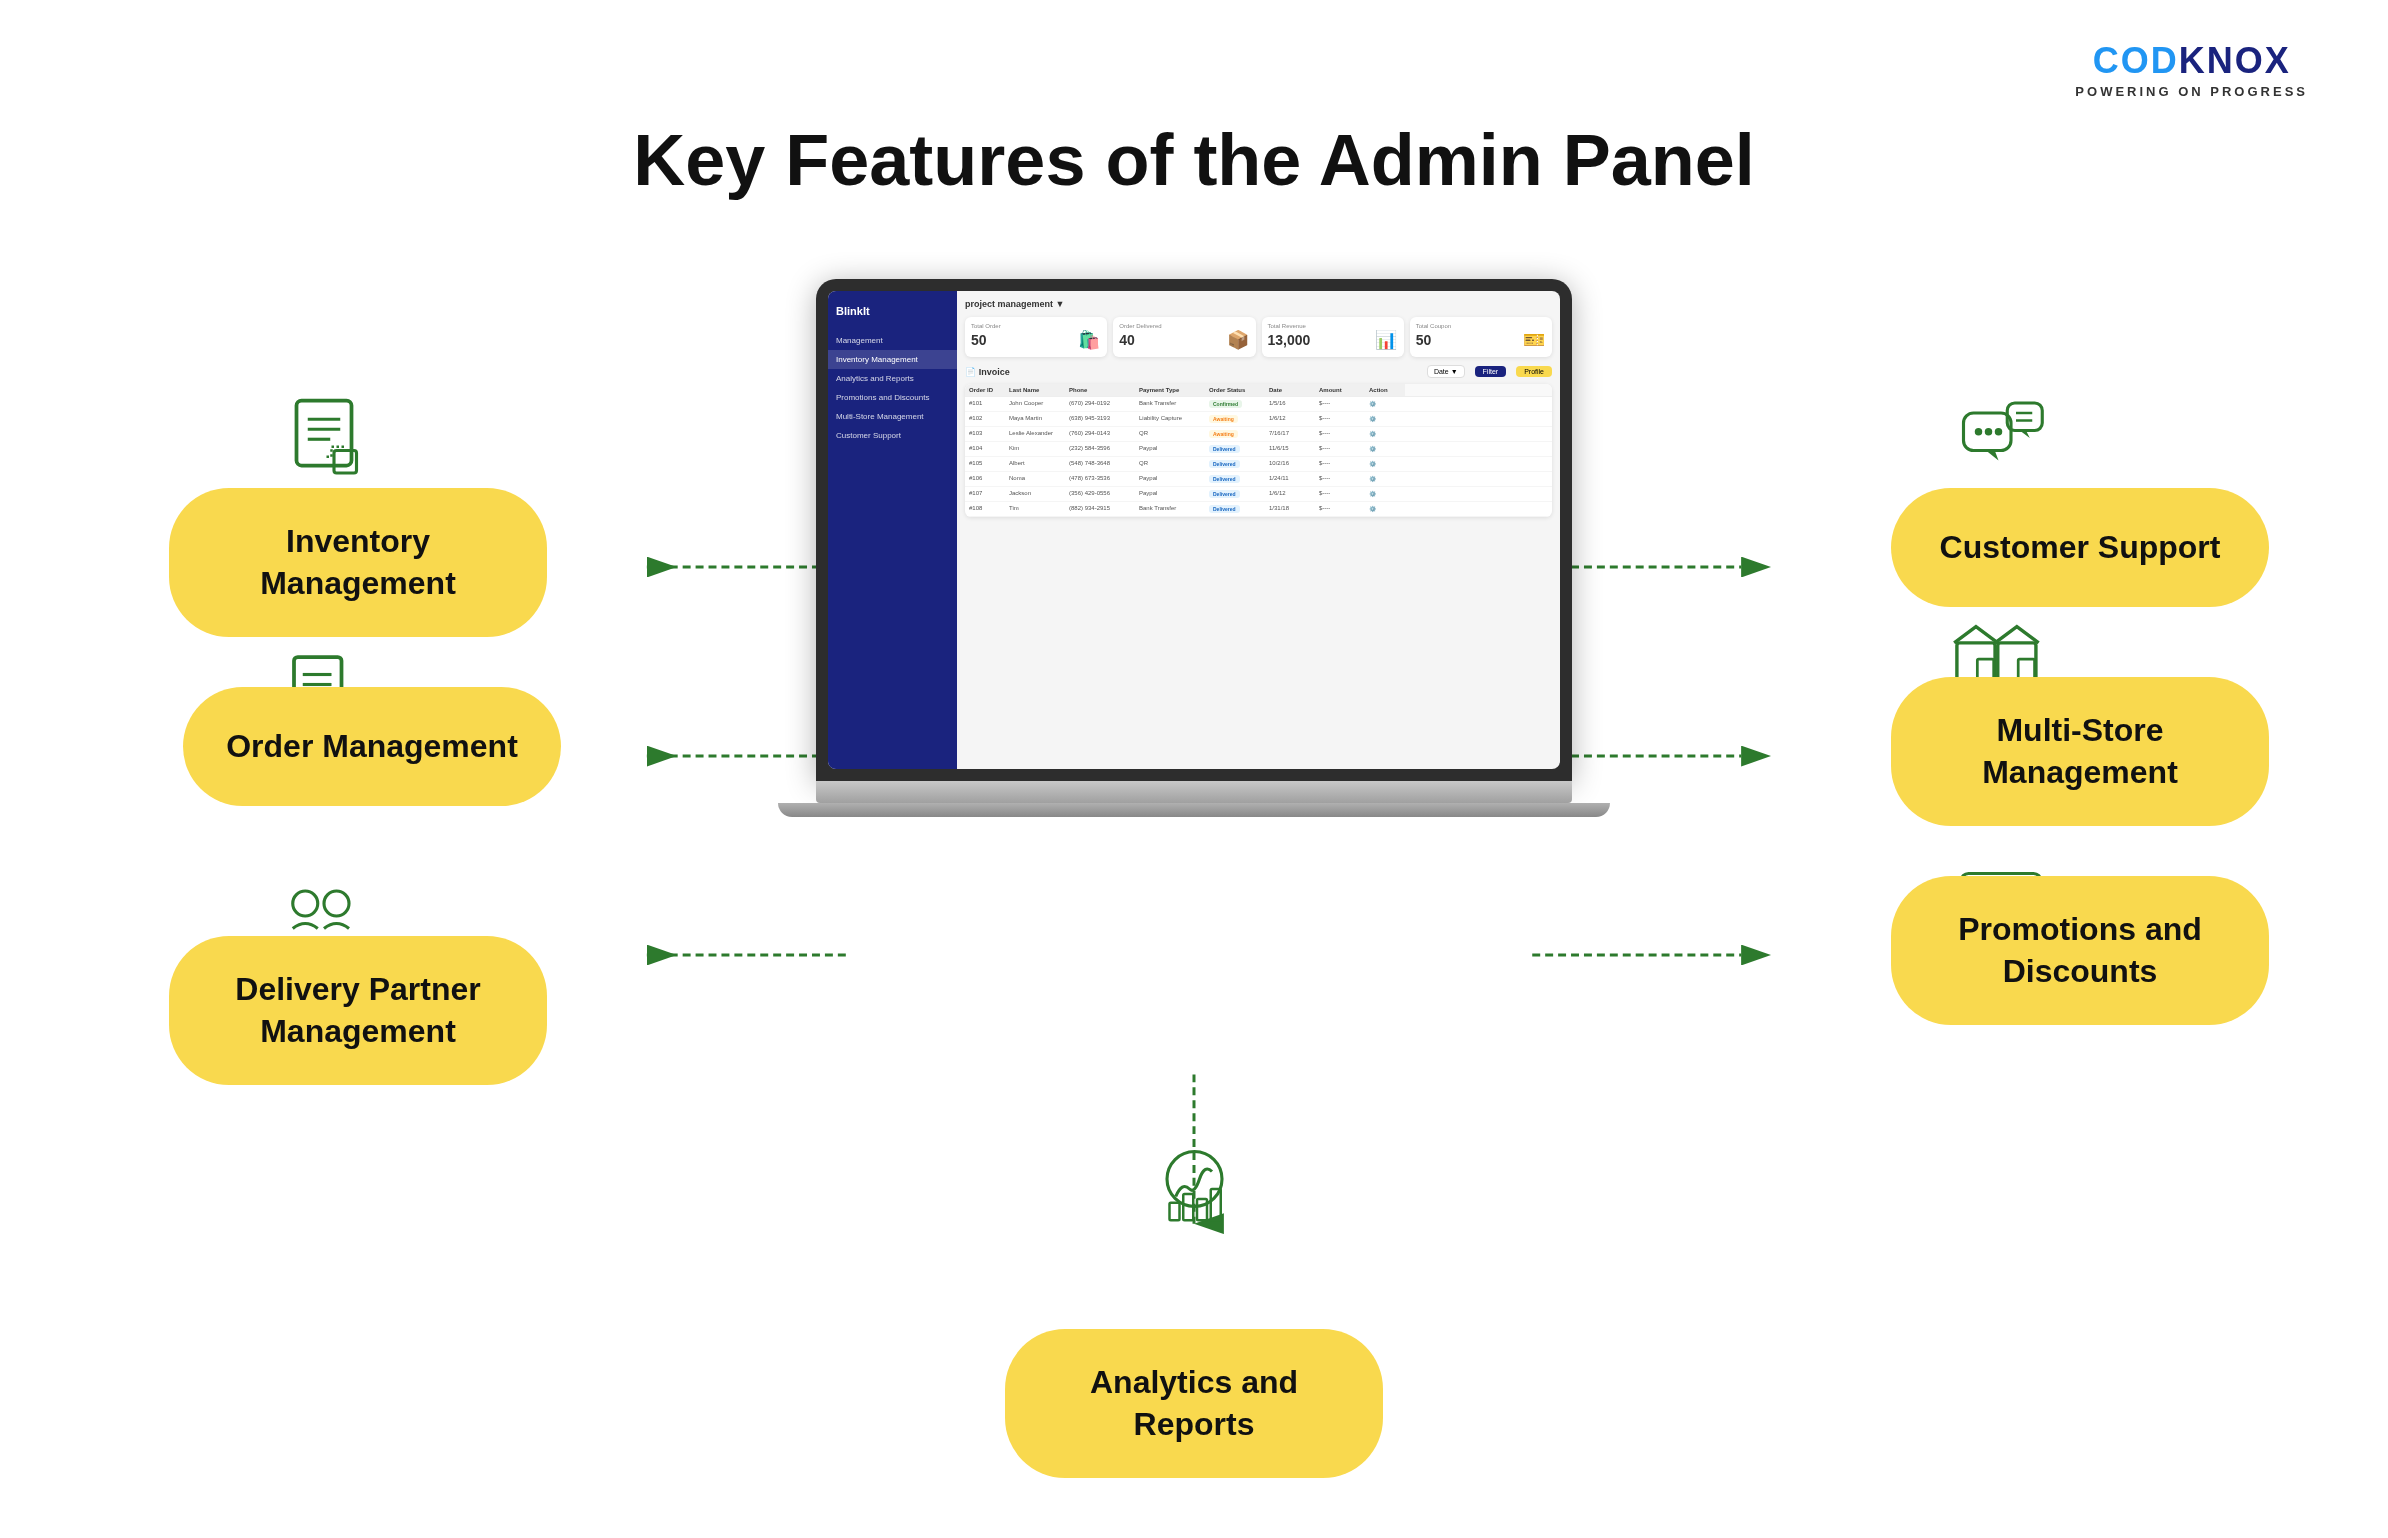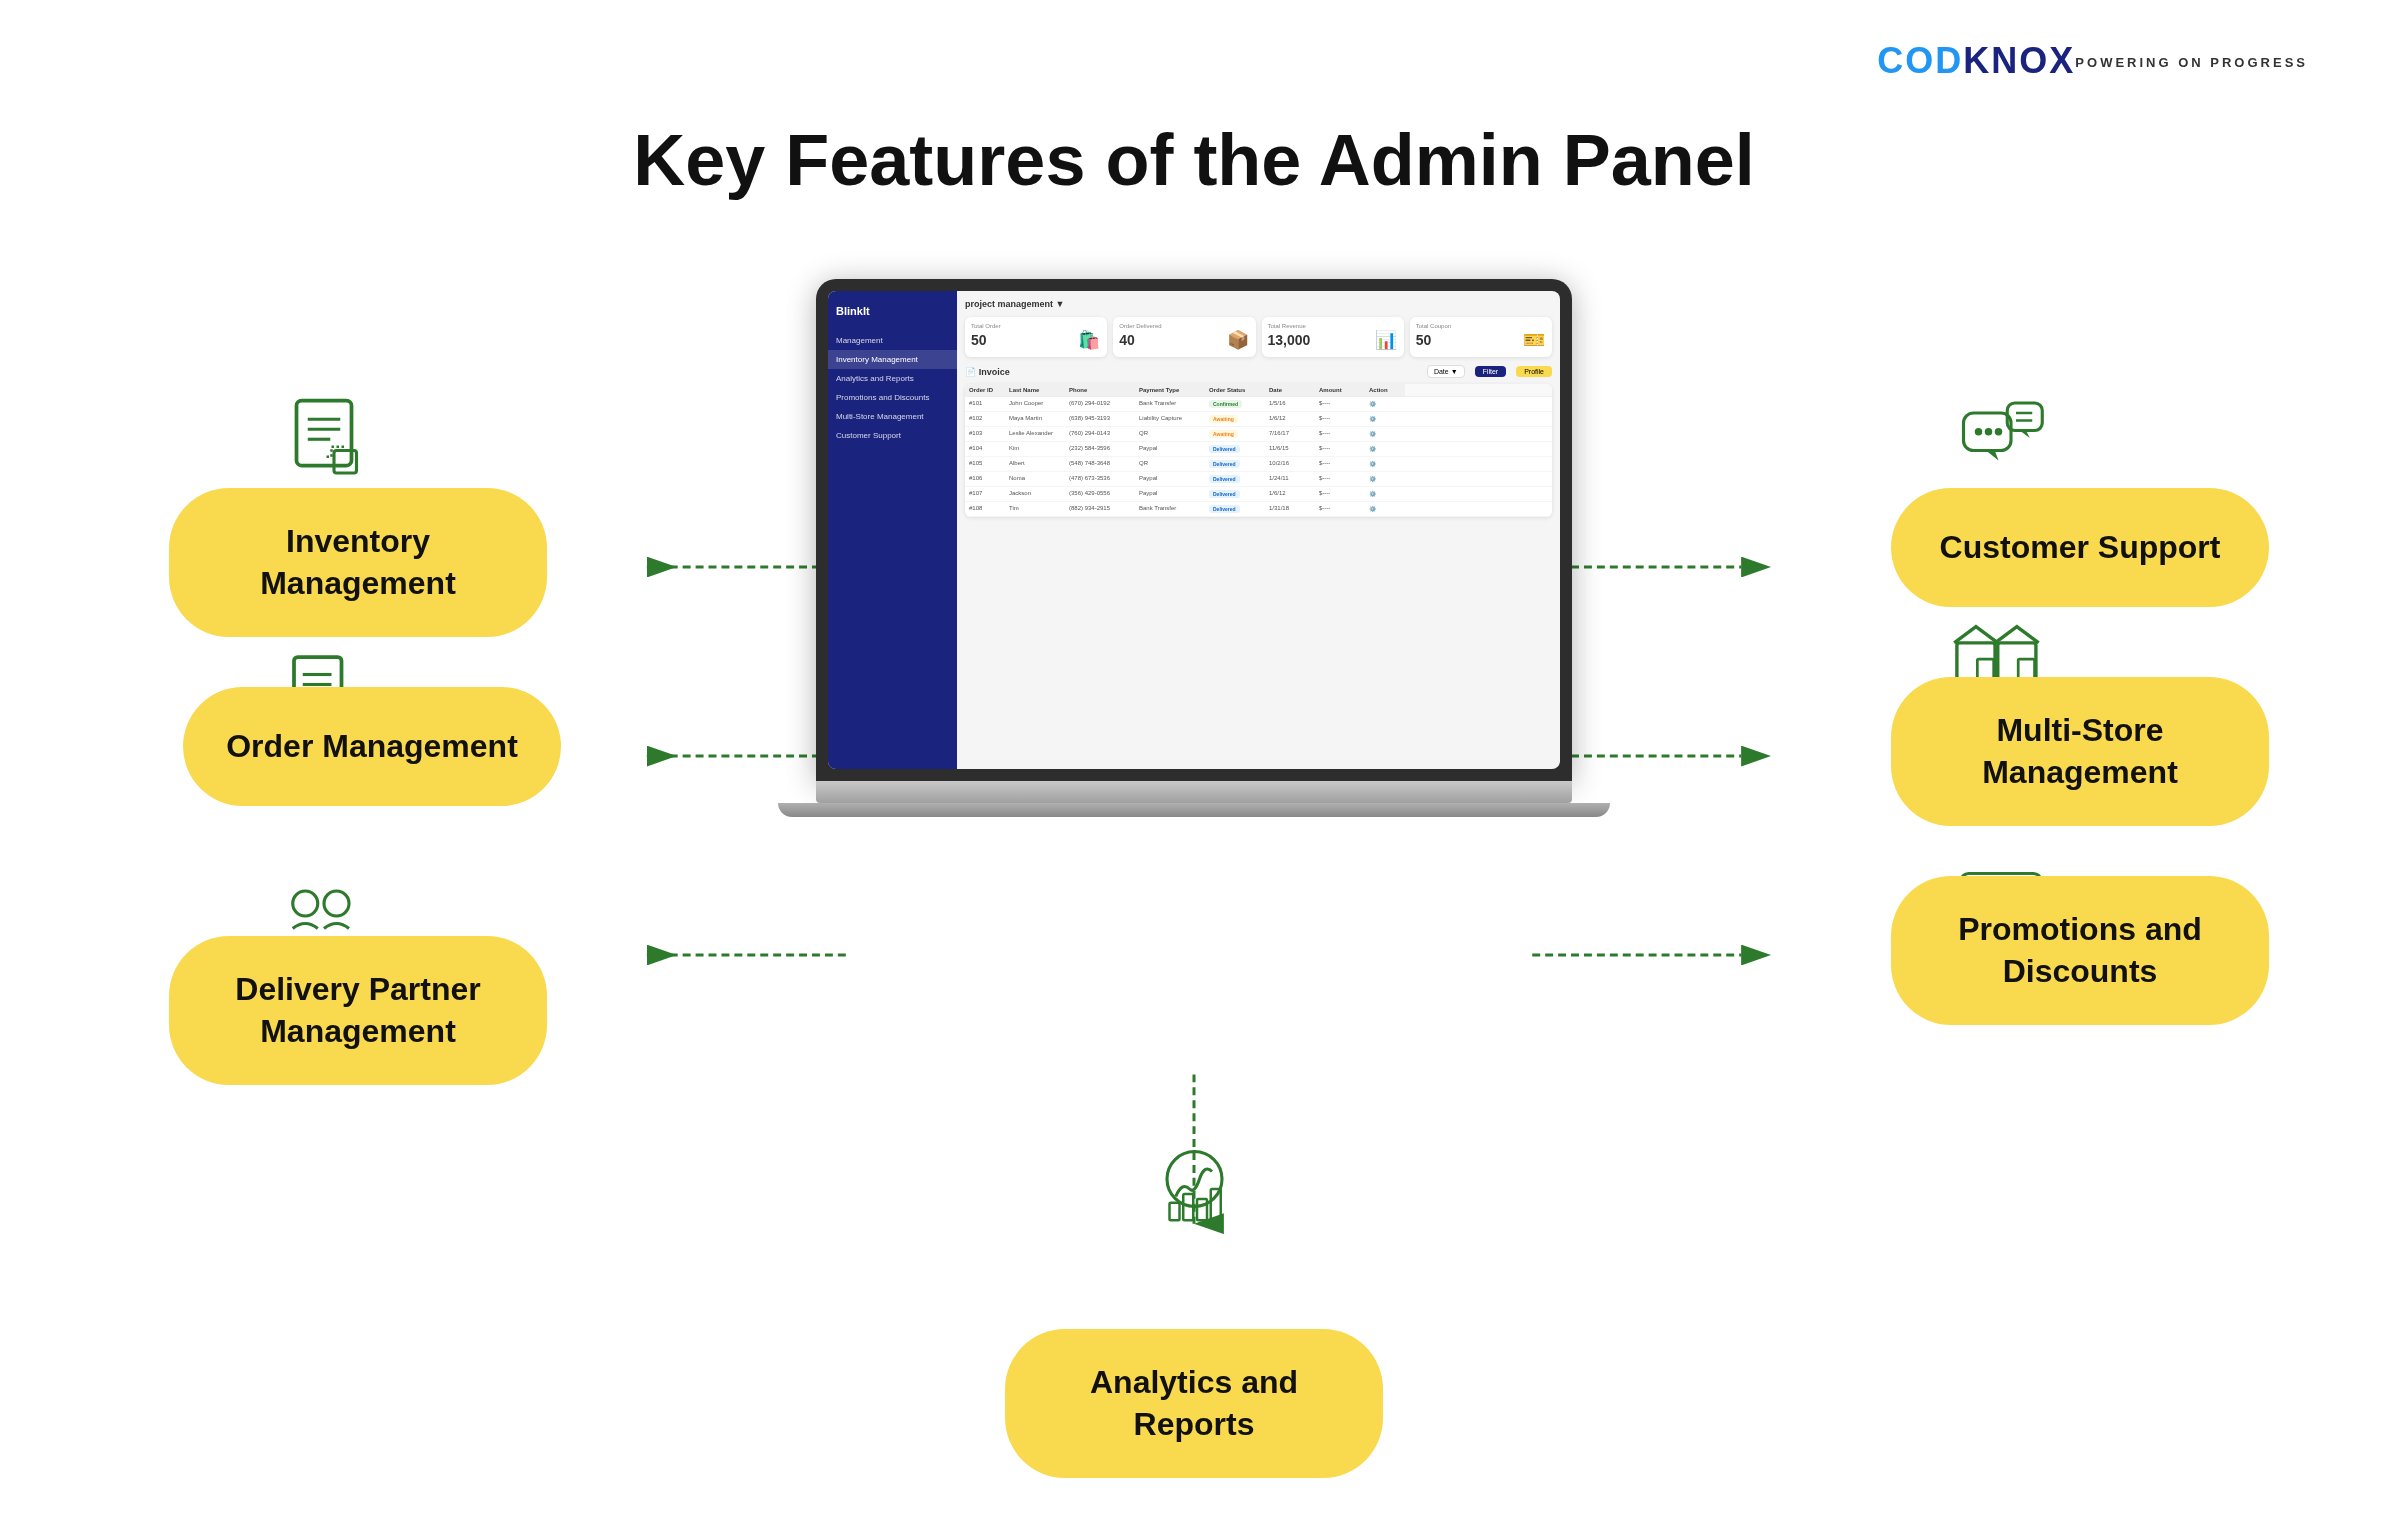--- a/index.html
+++ b/index.html
@@ -11,21 +11,21 @@
       position: relative;
       overflow: hidden;
     }
 
     
     .logo {
       position: absolute;
       top: 40px;
       right: 80px;
       display: flex;
-      flex-direction: row;
+      flex-direction: column;
       align-items: center;
     }
     .logo-text {
       font-size: 36px;
       font-weight: 900;
       color: #1a237e;
       letter-spacing: 2px;
     }
     .logo-text span { color: #2196F3; }
     .logo-sub {

